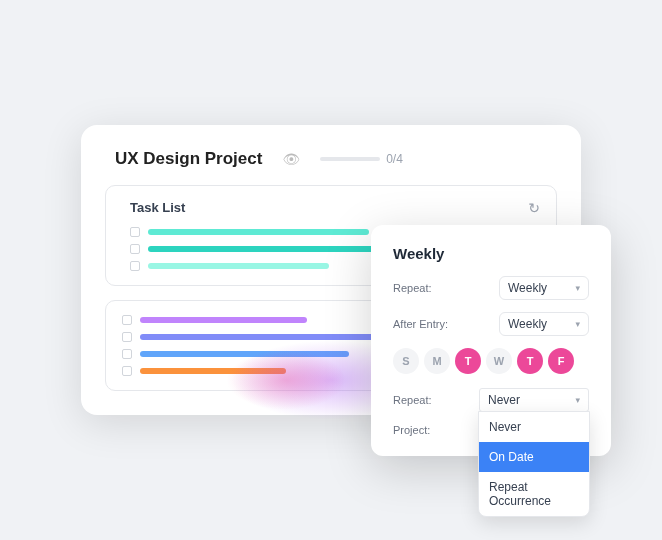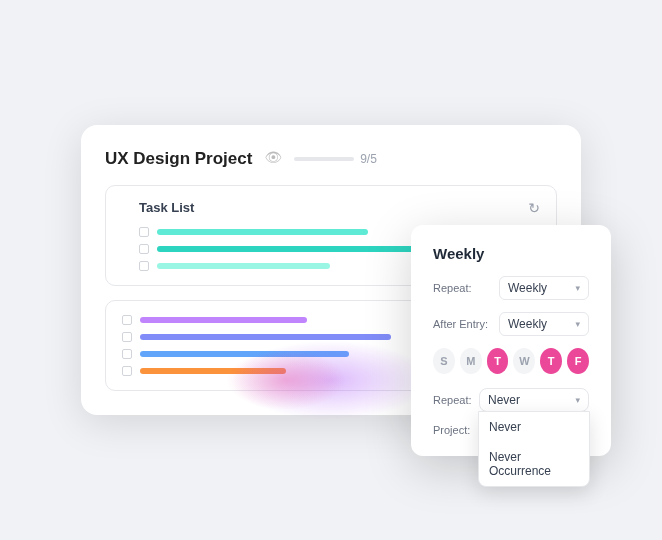--- a/index.html
+++ b/index.html
@@ -18,22 +18,24 @@
       background: #fff;
       border-radius: 16px;
       box-shadow: 0 8px 40px rgba(0,0,0,0.12);
       width: 500px;
       padding: 24px;
       position: relative;
     }
 
     .project-header {
       display: flex;
-      gap: 12px;
+      align-items: center;
+      gap: 20px;
       margin-bottom: 16px;
+      margin-left: 10px;
     }
 
     .project-title {
       font-size: 17px;
       font-weight: 700;
       color: #222;
     }
 
     .eye-icon {
       color: #bbb;
@@ -63,21 +65,21 @@
 
     .progress-label {
       font-size: 12px;
       color: #9ca3af;
     }
 
     
     .task-list-card {
       border: 1.5px solid #e5e7eb;
       border-radius: 10px;
-      padding: 14px 33px;
+      padding: 14px 24px;
       margin-bottom: 14px;
       background: #fff;
     }
 
     .task-list-title {
       font-size: 13px;
       font-weight: 600;
       color: #374151;
       margin-bottom: 12px;
     }
@@ -136,21 +138,21 @@
 
     
     .weekly-modal {
       position: absolute;
       right: -30px;
       top: 100px;
       background: #fff;
       border-radius: 12px;
       box-shadow: 0 12px 48px rgba(0,0,0,0.18);
       padding: 20px 22px;
-      width: 200px;
+      width: 240px;
       z-index: 10;
     }
 
     .weekly-title {
       font-size: 15px;
       font-weight: 700;
       color: #1f2937;
       margin-bottom: 14px;
     }
 
@@ -219,21 +221,21 @@
     .repeat-row {
       display: flex;
       align-items: center;
       justify-content: space-between;
       margin-bottom: 0;
       position: relative;
     }
 
     .dropdown-open {
       border: 1.5px solid #e5e7eb;
-      border-radius: 8px;
+      border-radius: 3px;
       background: #fff;
       min-width: 110px;
       position: relative;
     }
 
     .dropdown-trigger {
       display: flex;
       align-items: center;
       justify-content: space-between;
       padding: 4px 8px;
@@ -302,21 +304,21 @@
 
 <div class="main-card">
 
   <div class="project-header">
     <span class="project-title">UX Design Project</span>
     <span class="eye-icon">👁</span>
     <div class="progress-bar-outer">
       <div class="progress-track">
         <div class="progress-fill"></div>
       </div>
-      <span class="progress-label">9/5</span>
+      <span class="progress-label">0/4</span>
     </div>
   </div>
 
   <div class="task-list-card">
     <div class="task-list-title">Task List</div>
     <span class="refresh-icon">↻</span>
     <div class="task-rows">
       <div class="task-row">
         <div class="task-checkbox"></div>
         <div class="task-bar" style="width:55%; background:#5eead4;"></div>
@@ -397,21 +399,22 @@
 
     <div class="repeat-row">
       <span class="form-label">Repeat:</span>
       <div class="dropdown-open">
         <div class="dropdown-trigger">
           <span>Never</span>
           <span class="dropdown-arrow">▾</span>
         </div>
         <div class="dropdown-menu">
           <div class="dropdown-item">Never</div>
-          <div class="dropdown-item">Never Occurrence</div>
+          <div class="dropdown-item selected">On Date</div>
+          <div class="dropdown-item">Repeat Occurrence</div>
         </div>
       </div>
     </div>
 
     <div class="duration-row">
       <span class="form-label">Project:</span>
     </div>
   </div>
 
 </div>

